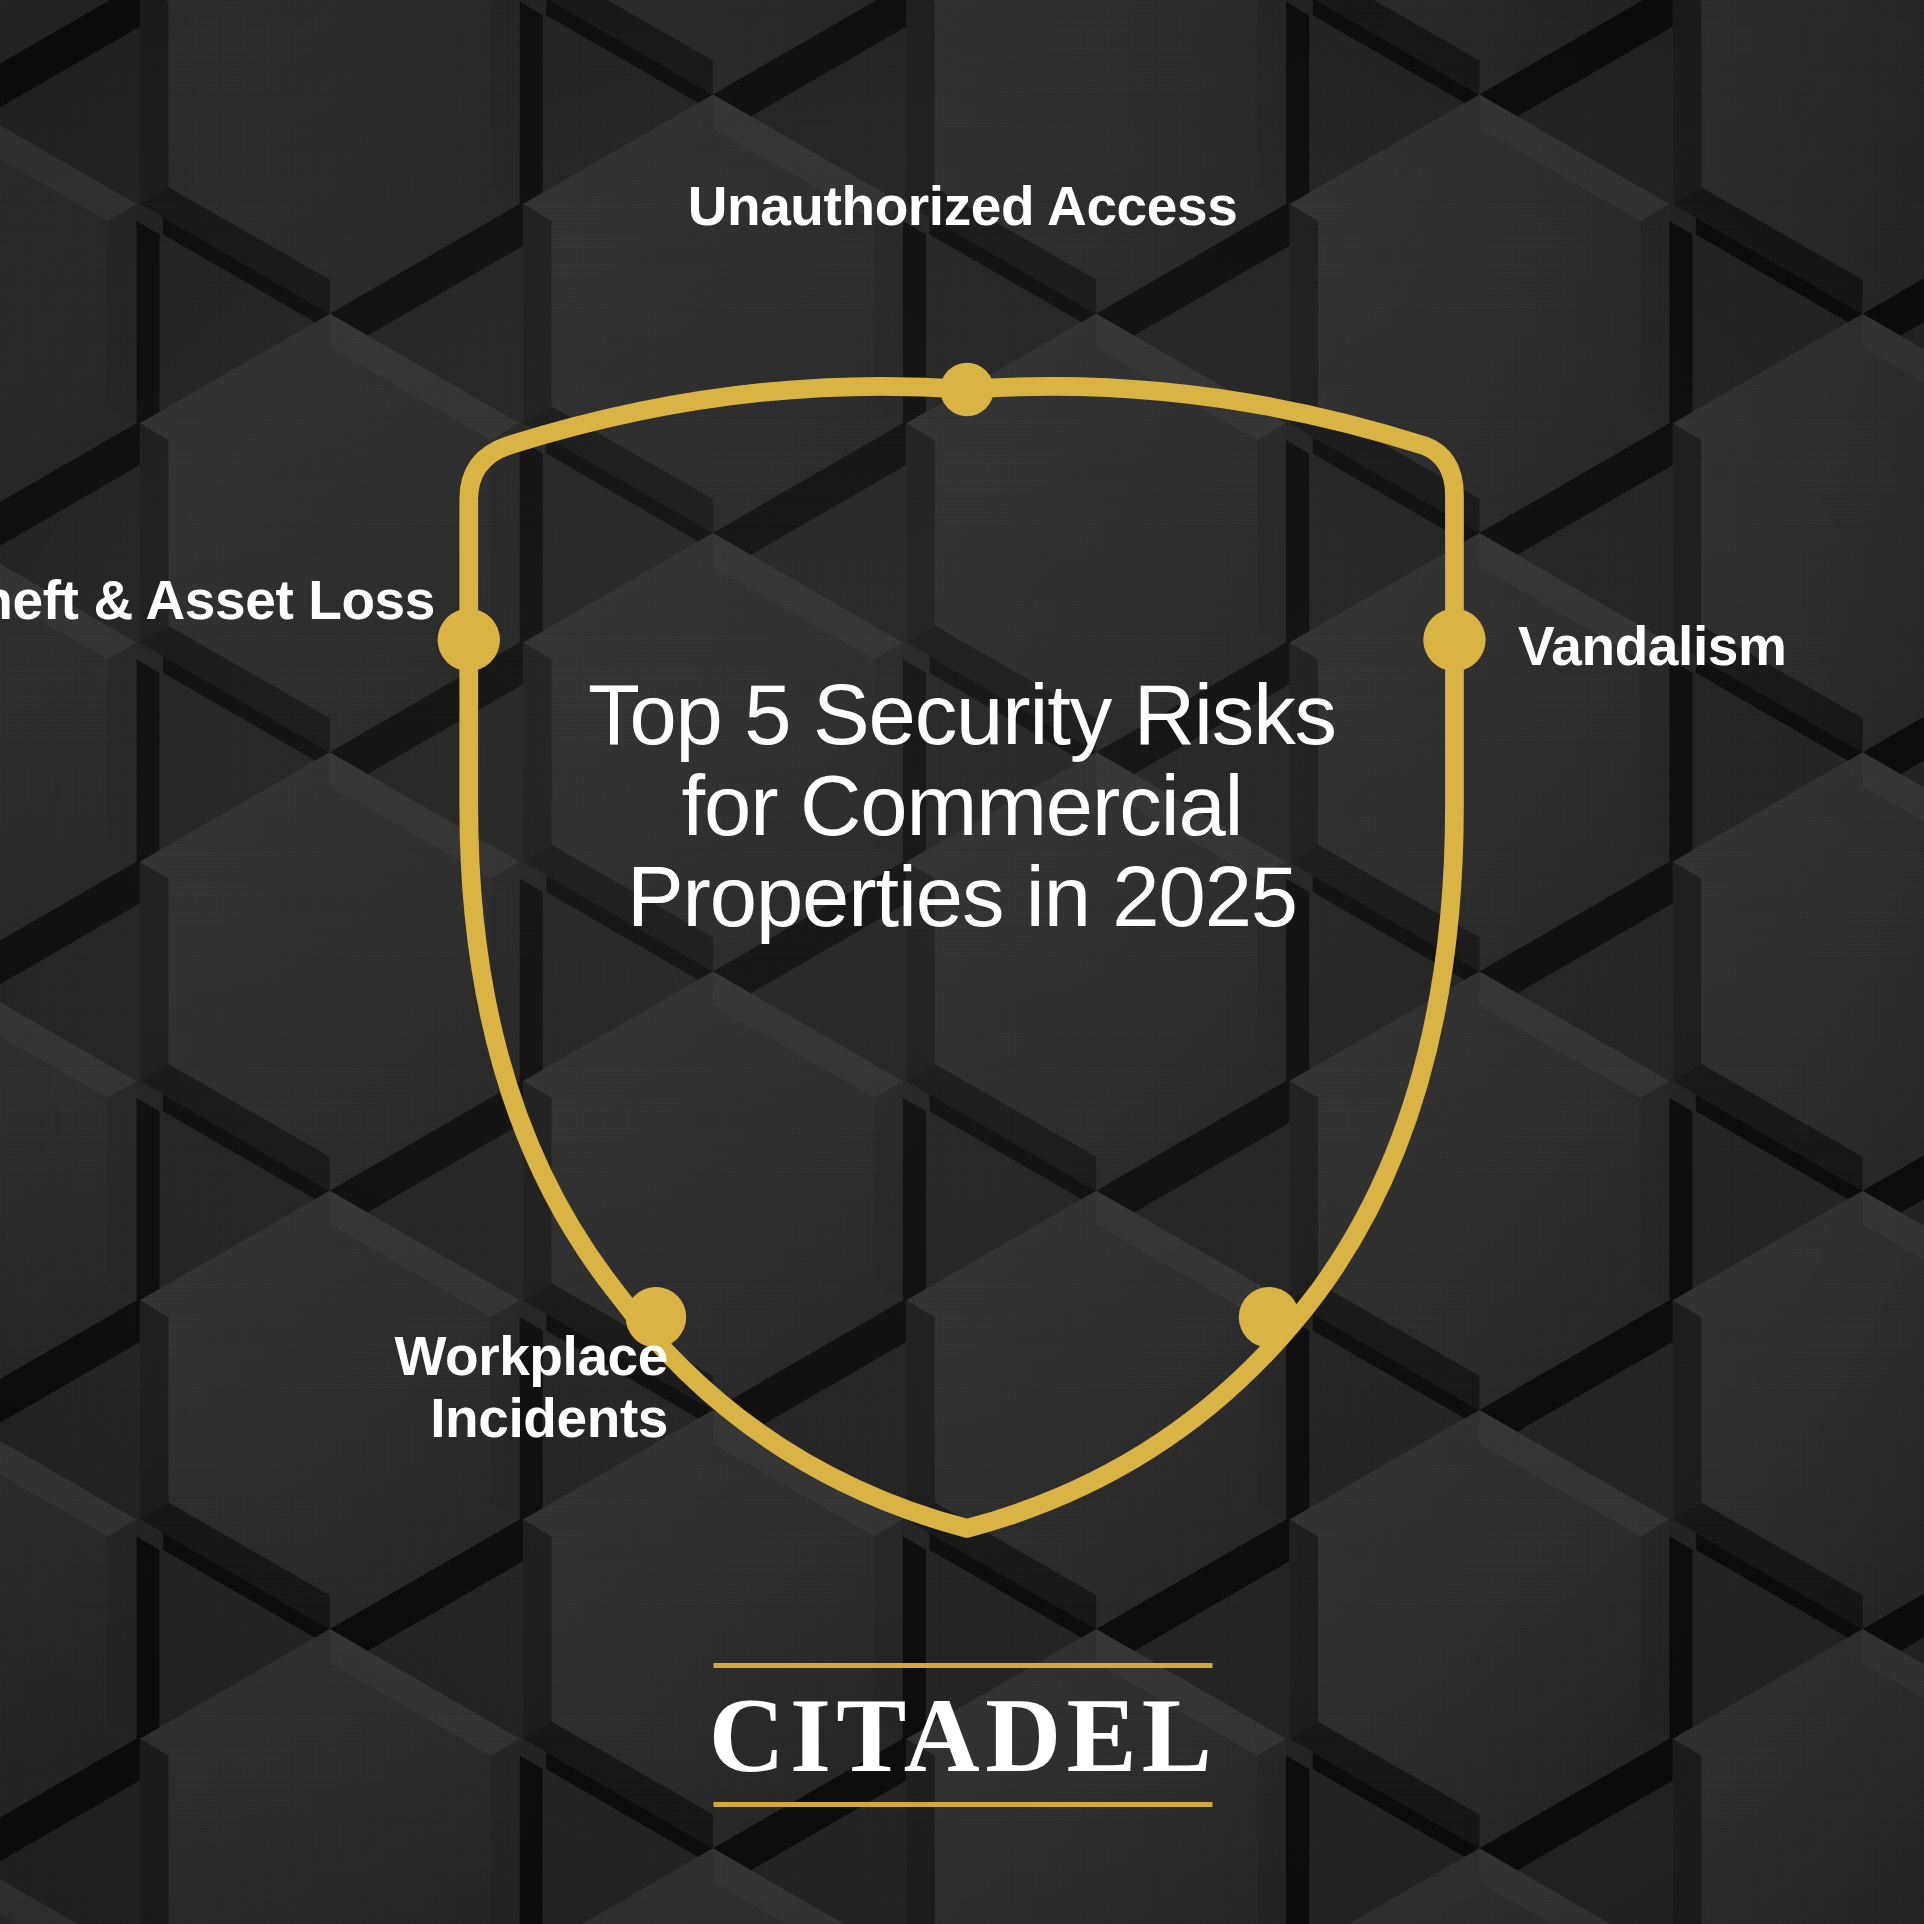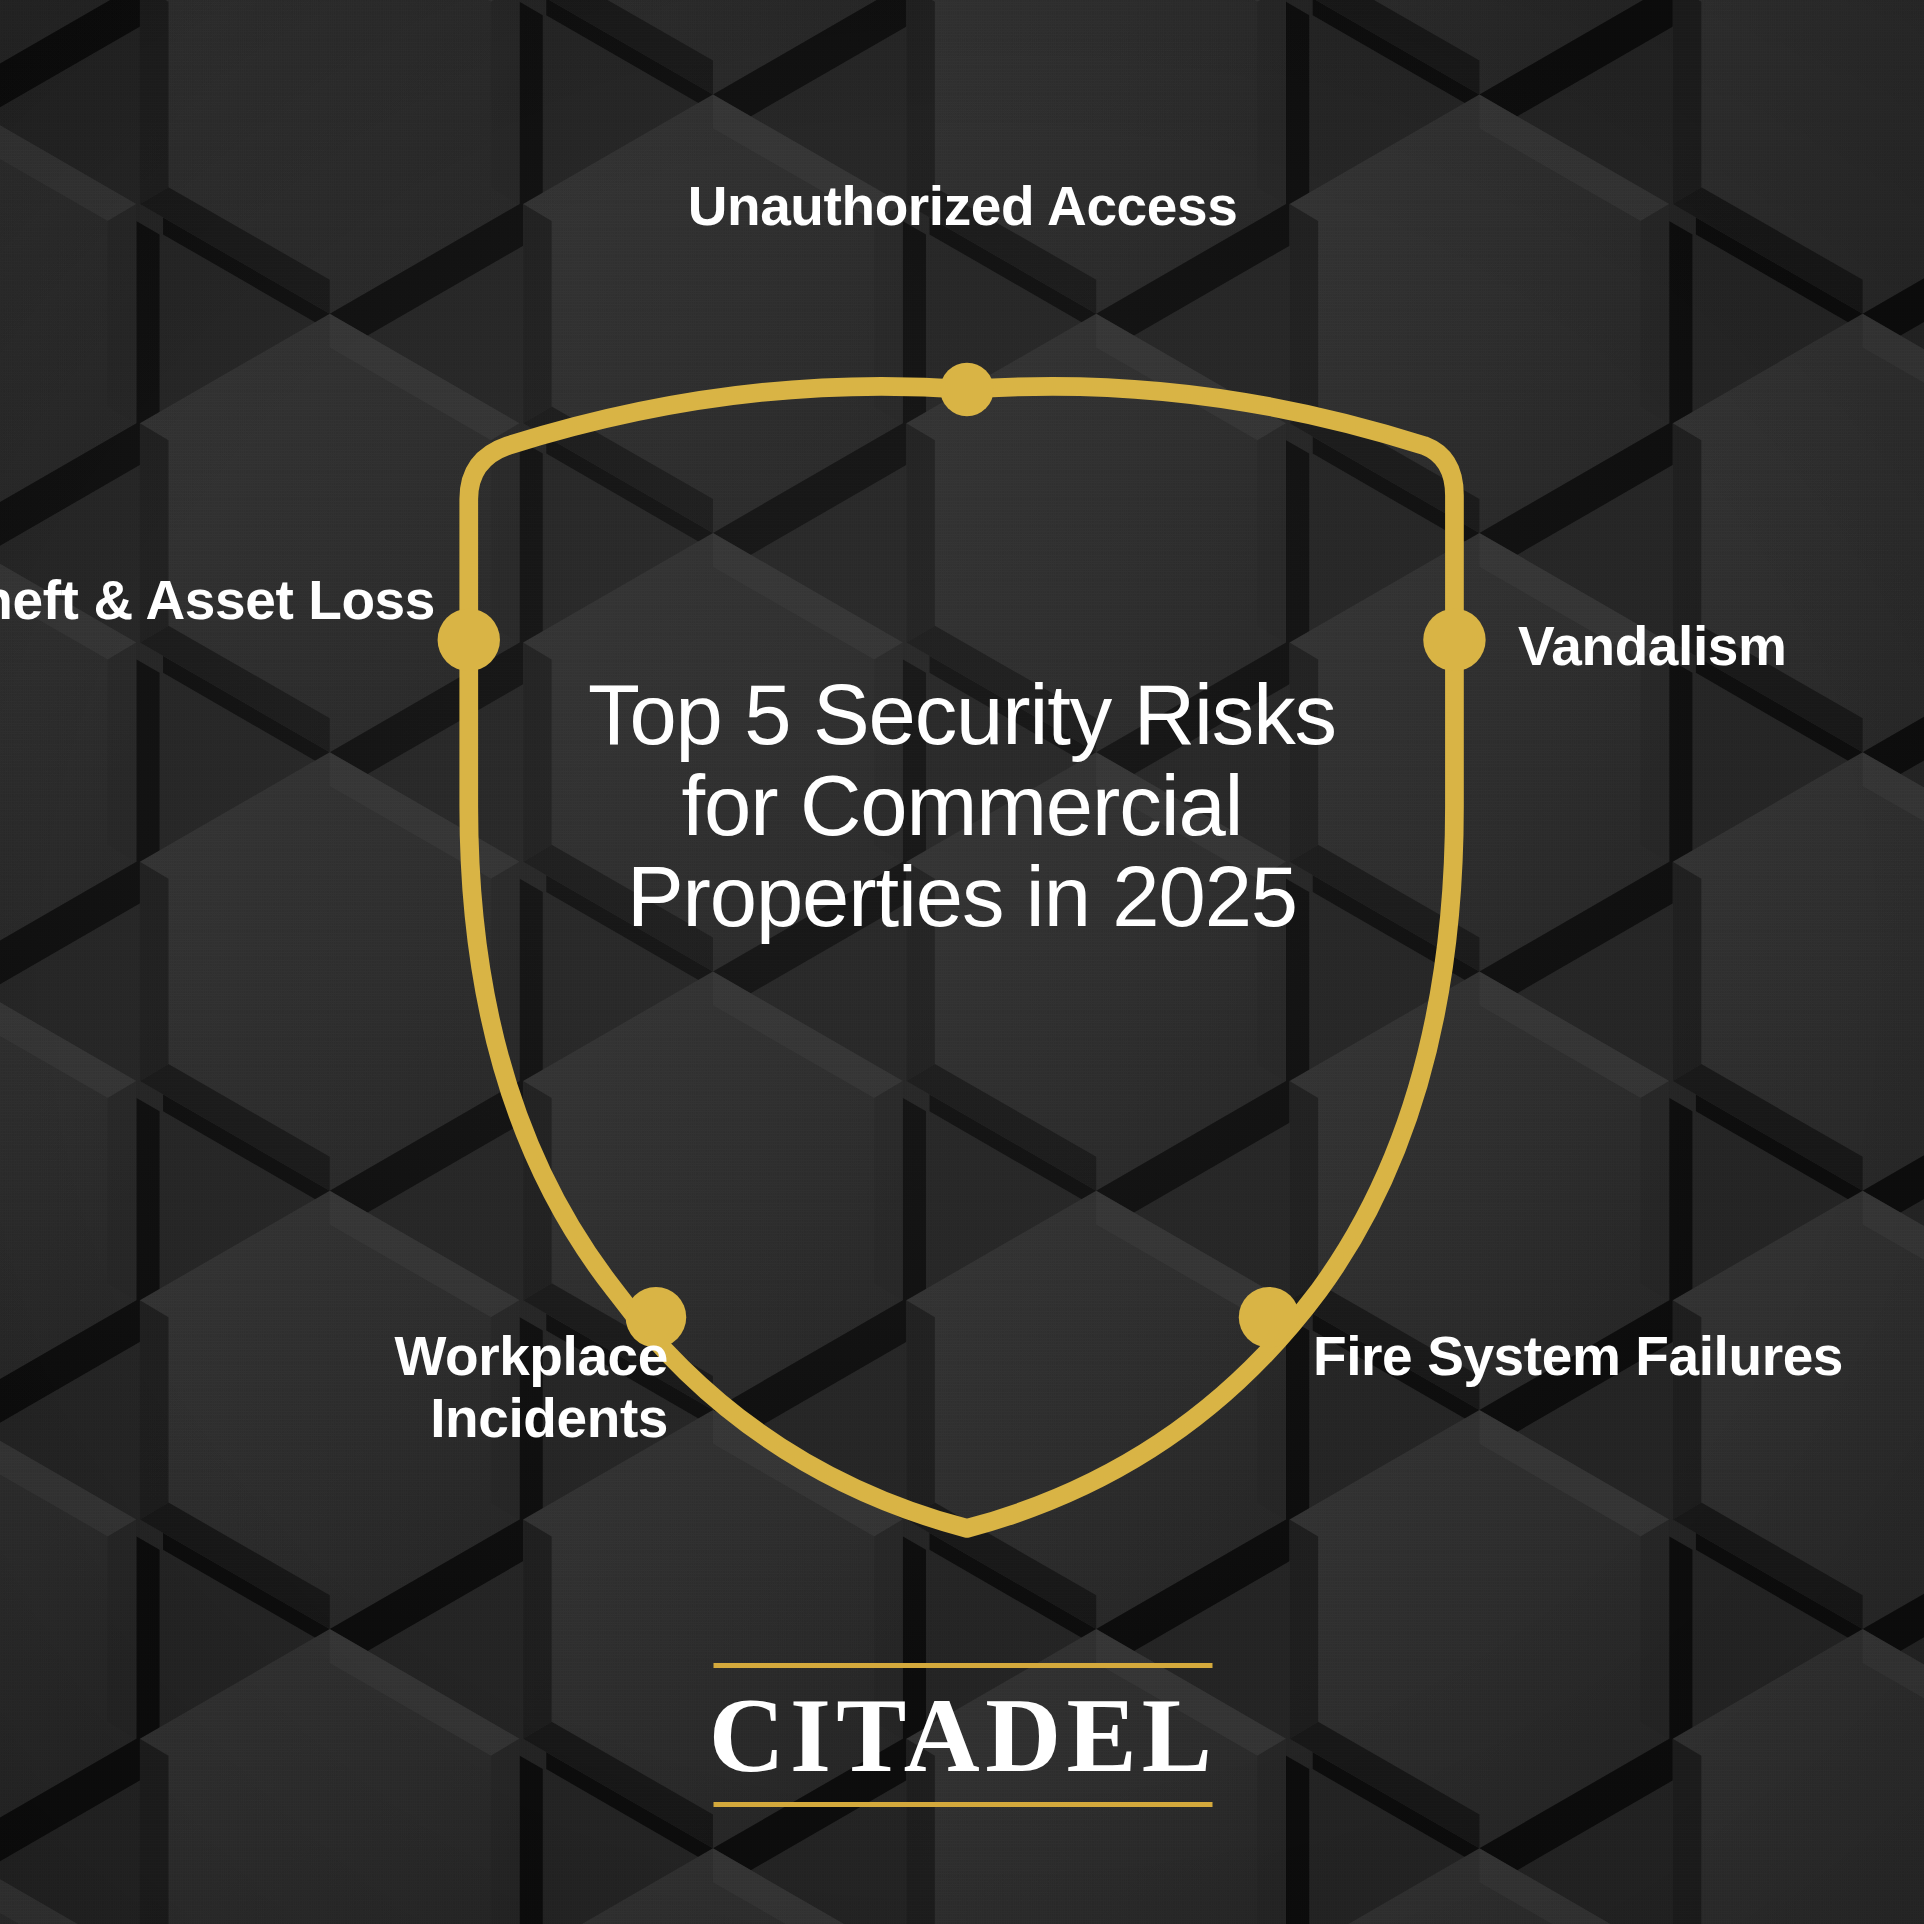--- a/index.html
+++ b/index.html
@@ -247,21 +247,20 @@
   </div>
 
   <div class="label label-top">Unauthorized Access</div>
 
   <div class="label label-left">Theft &amp; Asset Loss</div>
 
   <div class="label label-right">Vandalism</div>
 
   <div class="label label-bottom-left">Workplace Incidents</div>
 
-  <div class="label label-bottom-right">Fire System Failures</div>
 
   <div class="center-title">Top 5 Security Risks for Commercial Properties in 2025</div>
 
   <div class="logo">
     <div class="logo-rule"></div>
     <div class="logo-word">
       <svg viewBox="0 0 560 120" xmlns="http://www.w3.org/2000/svg" preserveAspectRatio="xMidYMid meet" style="font-size:104px">
         <text id="logo-text" x="280" y="99" text-anchor="middle" font-family="'Liberation Serif', serif" font-weight="700" font-size="118" letter-spacing="6" fill="#ffffff">CITADEL</text>
 
         <polygon points="275,68 281,84 298,84 284,94 289,111 275,101 261,111 266,94 252,84 269,84" fill="#262626" opacity="0"></polygon>

